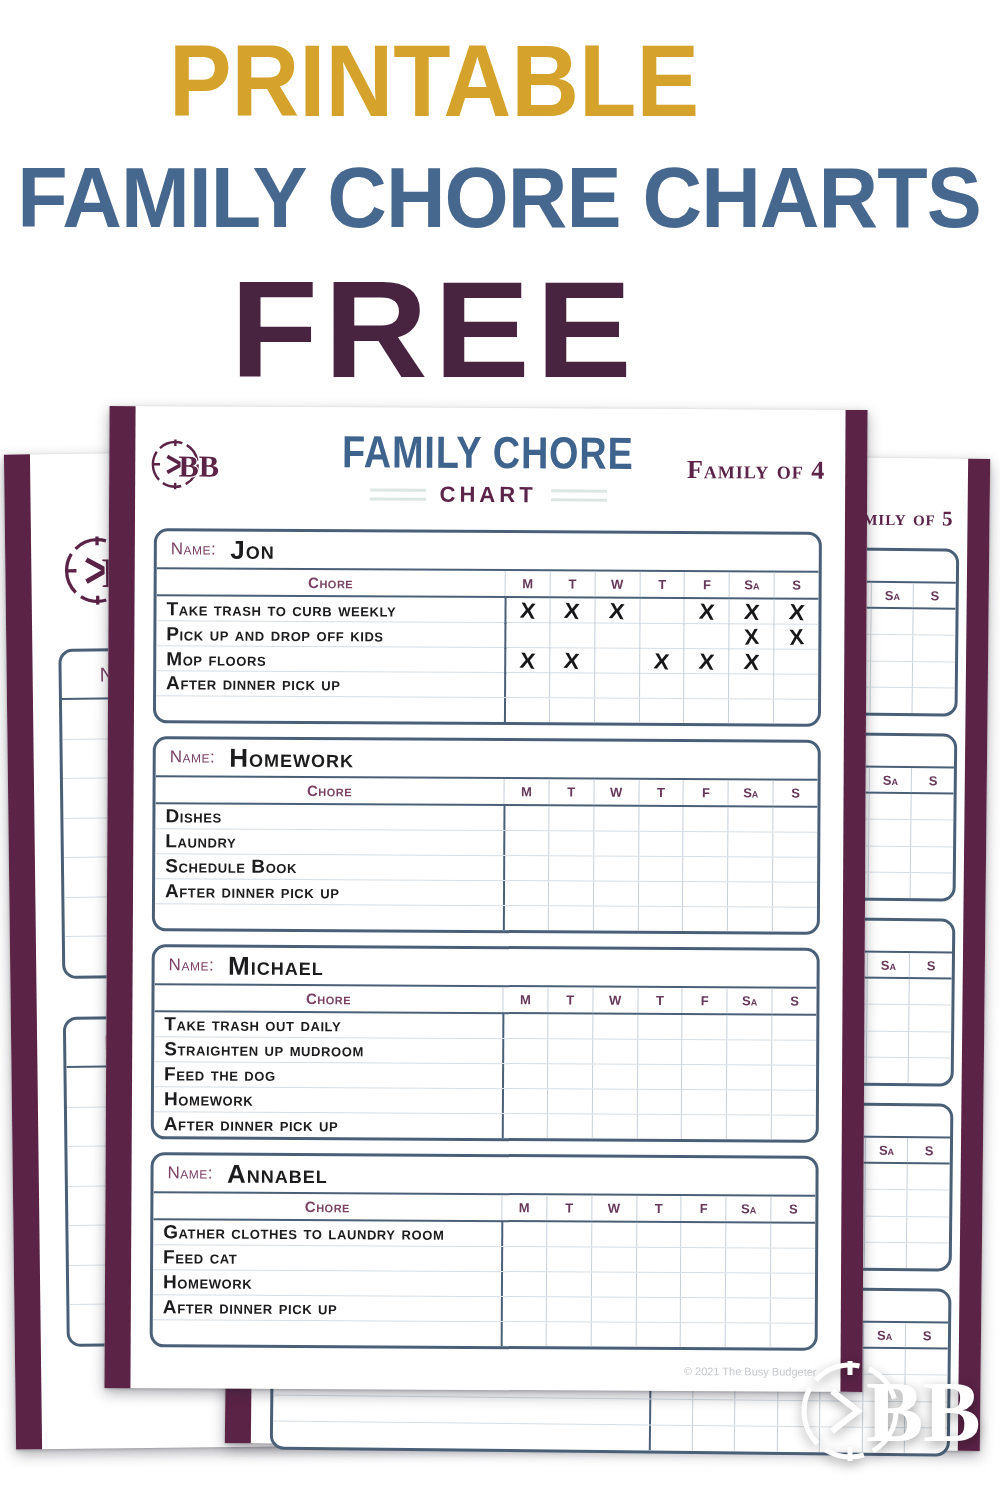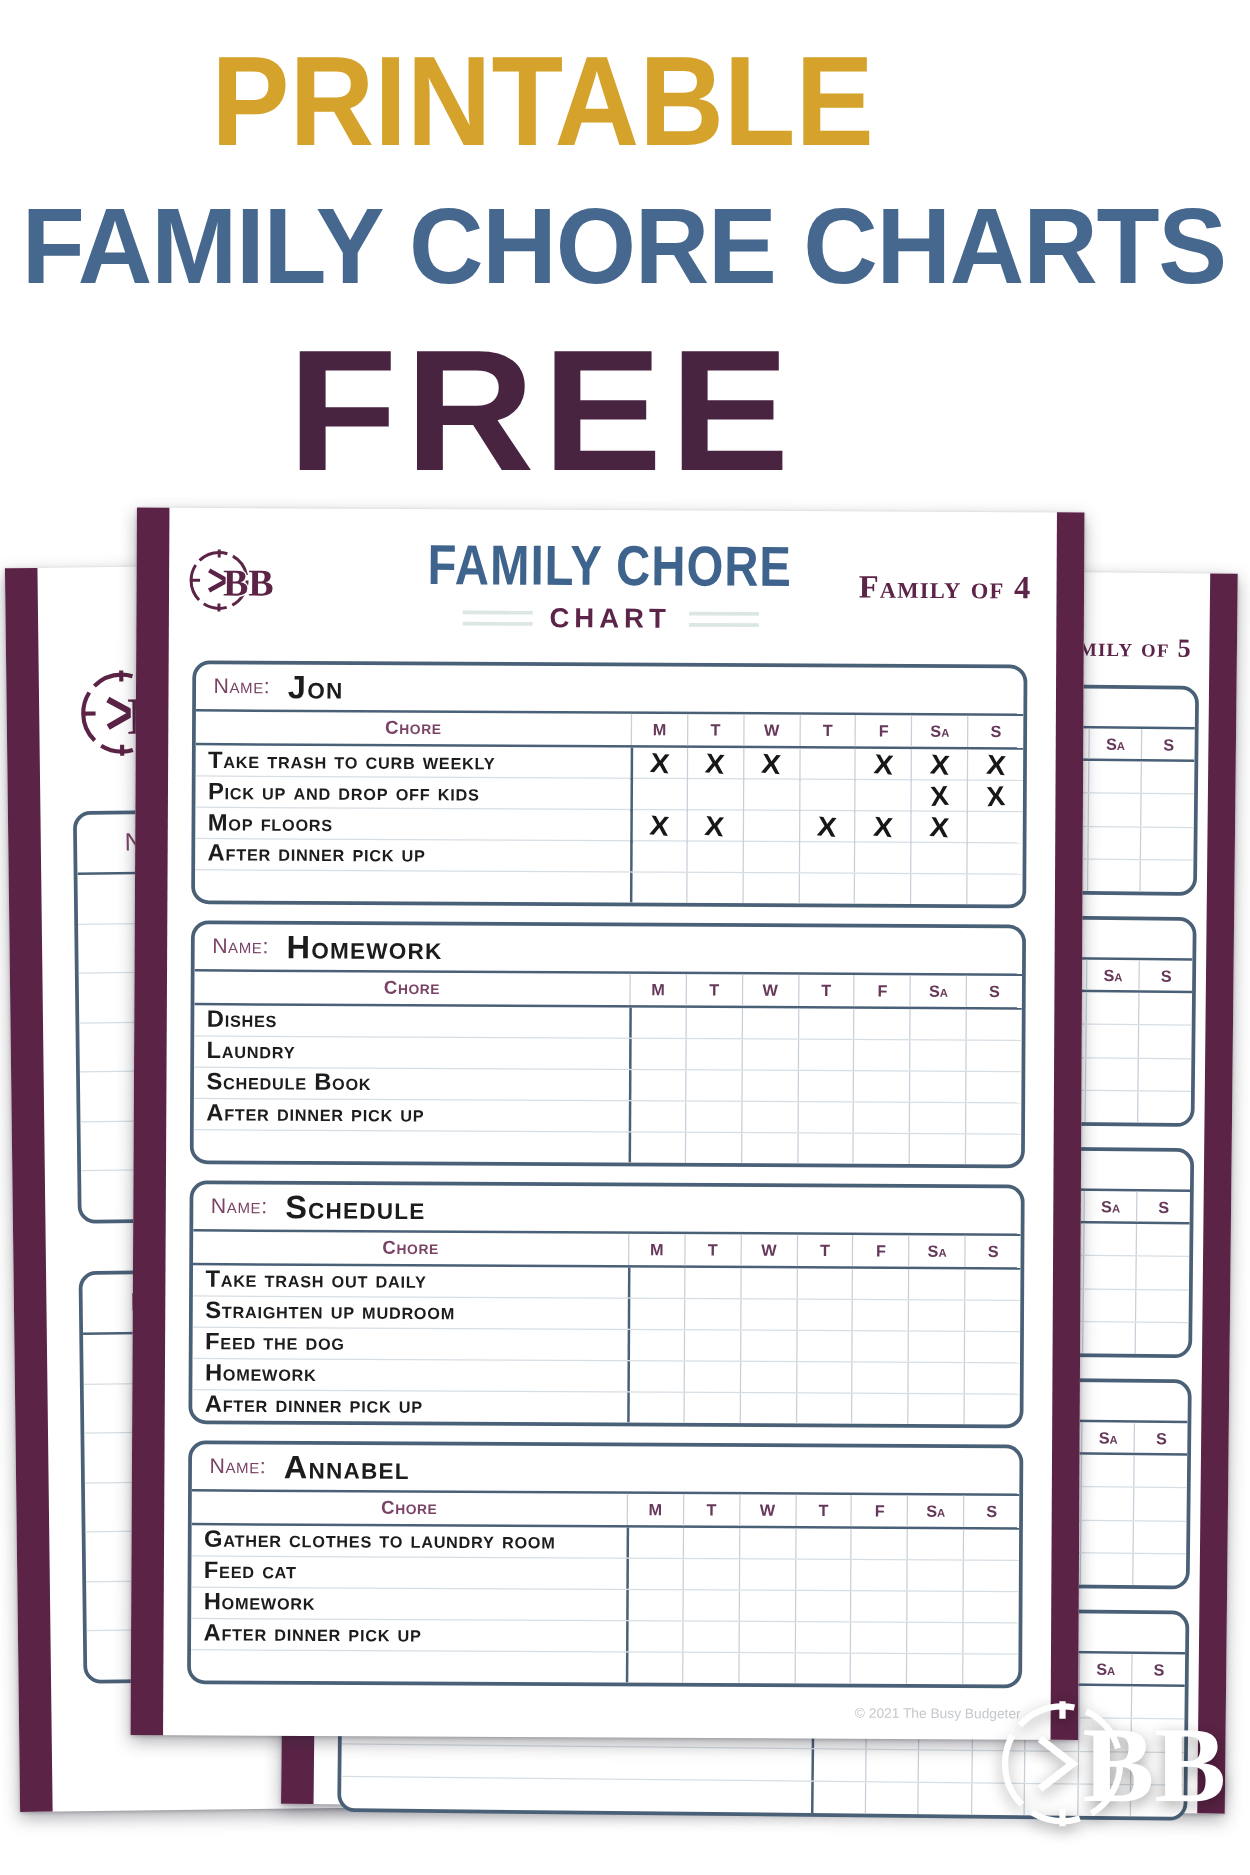--- a/index.html
+++ b/index.html
@@ -609,21 +609,21 @@
           <div class="c-day"></div>
           <div class="c-day"></div>
           <div class="c-day"></div>
           <div class="c-day"></div>
           <div class="c-day"></div>
         </div>
       </div>
       <div class="card">
         <div class="name-row">
           <span class="name-label">Name:</span>
-          <span class="name-value">Schedule</span>
+          <span class="name-value">Michael</span>
         </div>
         <div class="grid-row front-grid header-row">
           <div class="h-chore">Chore</div>
           <div class="h-day sc">M</div>
           <div class="h-day sc">T</div>
           <div class="h-day sc">W</div>
           <div class="h-day sc">T</div>
           <div class="h-day sc">F</div>
           <div class="h-day sc">Sa</div>
           <div class="h-day sc">S</div>

